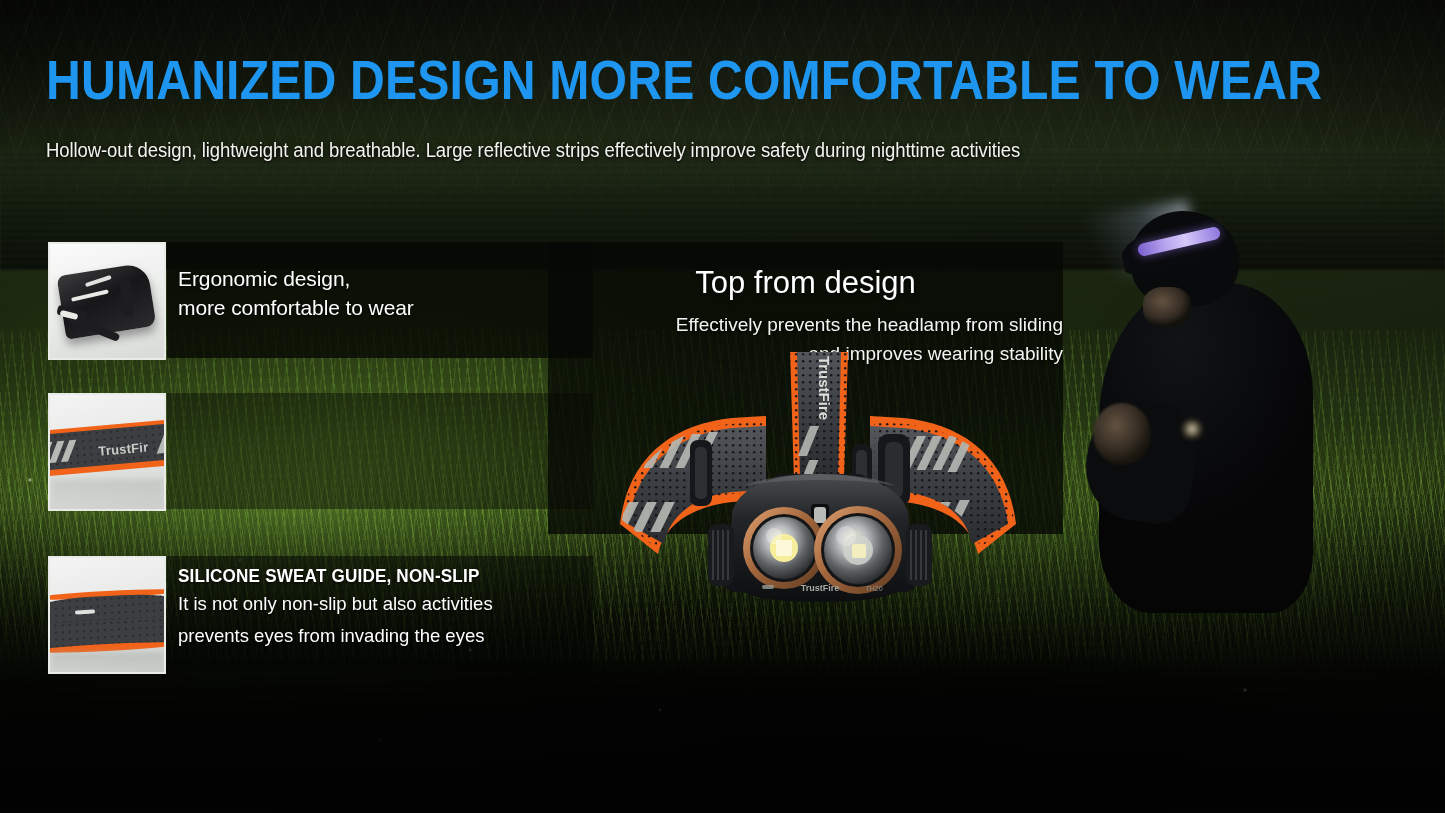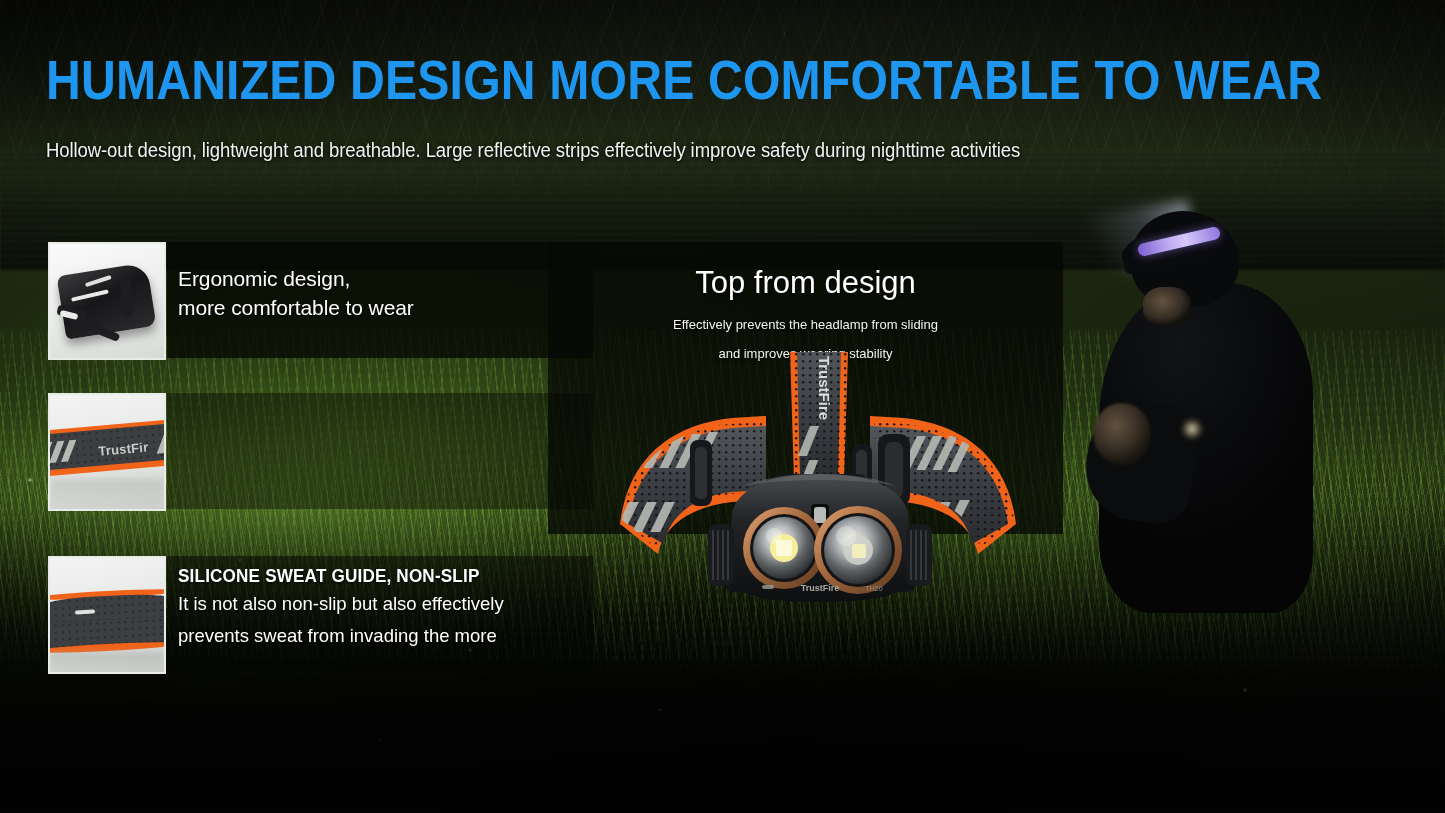--- a/index.html
+++ b/index.html
@@ -209,21 +209,21 @@
     position:absolute;left:548px;top:242px;width:515px;height:292px;
     background:rgba(5,8,4,.78);
   }
   .hero-title{
     position:absolute;left:548px;top:263px;width:515px;
     text-align:center;color:#fff;font-size:31px;line-height:40px;
     text-shadow:0 1px 4px rgba(0,0,0,.85);
   }
   .hero-sub{
     position:absolute;left:548px;top:310px;width:515px;
-    text-align:center;color:#f4f5f2;font-size:13px;line-height:29px;
+    text-align:right;color:#f4f5f2;font-size:19px;line-height:29px;
     text-shadow:0 1px 3px rgba(0,0,0,.85);
   }
 
   
   #lamp{position:absolute;left:612px;top:352px;width:412px;height:285px;}
   .lampsvg{position:absolute;inset:0;}
 
   
   .person{position:absolute;left:1085px;top:205px;width:250px;height:420px;}
   .p-beam{
@@ -335,22 +335,22 @@
         <div style="position:absolute;left:22%;top:52px;width:20px;height:4px;background:#dfe2de;border-radius:3px;transform:rotate(-3deg);"></div>
         <div class="strap-band" style="top:62px;height:26px;transform:rotate(-3deg);">
           <div class="perf"></div>
         </div>
         <div class="strap-edge" style="top:86px;height:7px;border-radius:50%;transform:rotate(-3deg);"></div>
         <div style="position:absolute;left:0;top:94px;width:100%;height:26px;background:linear-gradient(180deg,rgba(160,164,160,.5),rgba(0,0,0,0));filter:blur(3px);"></div>
       </div>
     </div>
     <div class="ftext" style="top:8px;">
       <div class="hd">SILICONE SWEAT GUIDE, NON-SLIP</div>
-      <div class="sm">It is not also non-slip but also effectively</div>
-      <div class="sm">prevents sweat from invading the more</div>
+      <div class="sm">It is not only non-slip but also activities</div>
+      <div class="sm">prevents eyes from invading the eyes</div>
     </div>
   </div>
 
   <div class="hero-panel"></div>
   <div class="hero-title">Top from design</div>
   <div class="hero-sub">
     <div>Effectively prevents the headlamp from sliding</div>
     <div>and improves wearing stability</div>
   </div>
 

